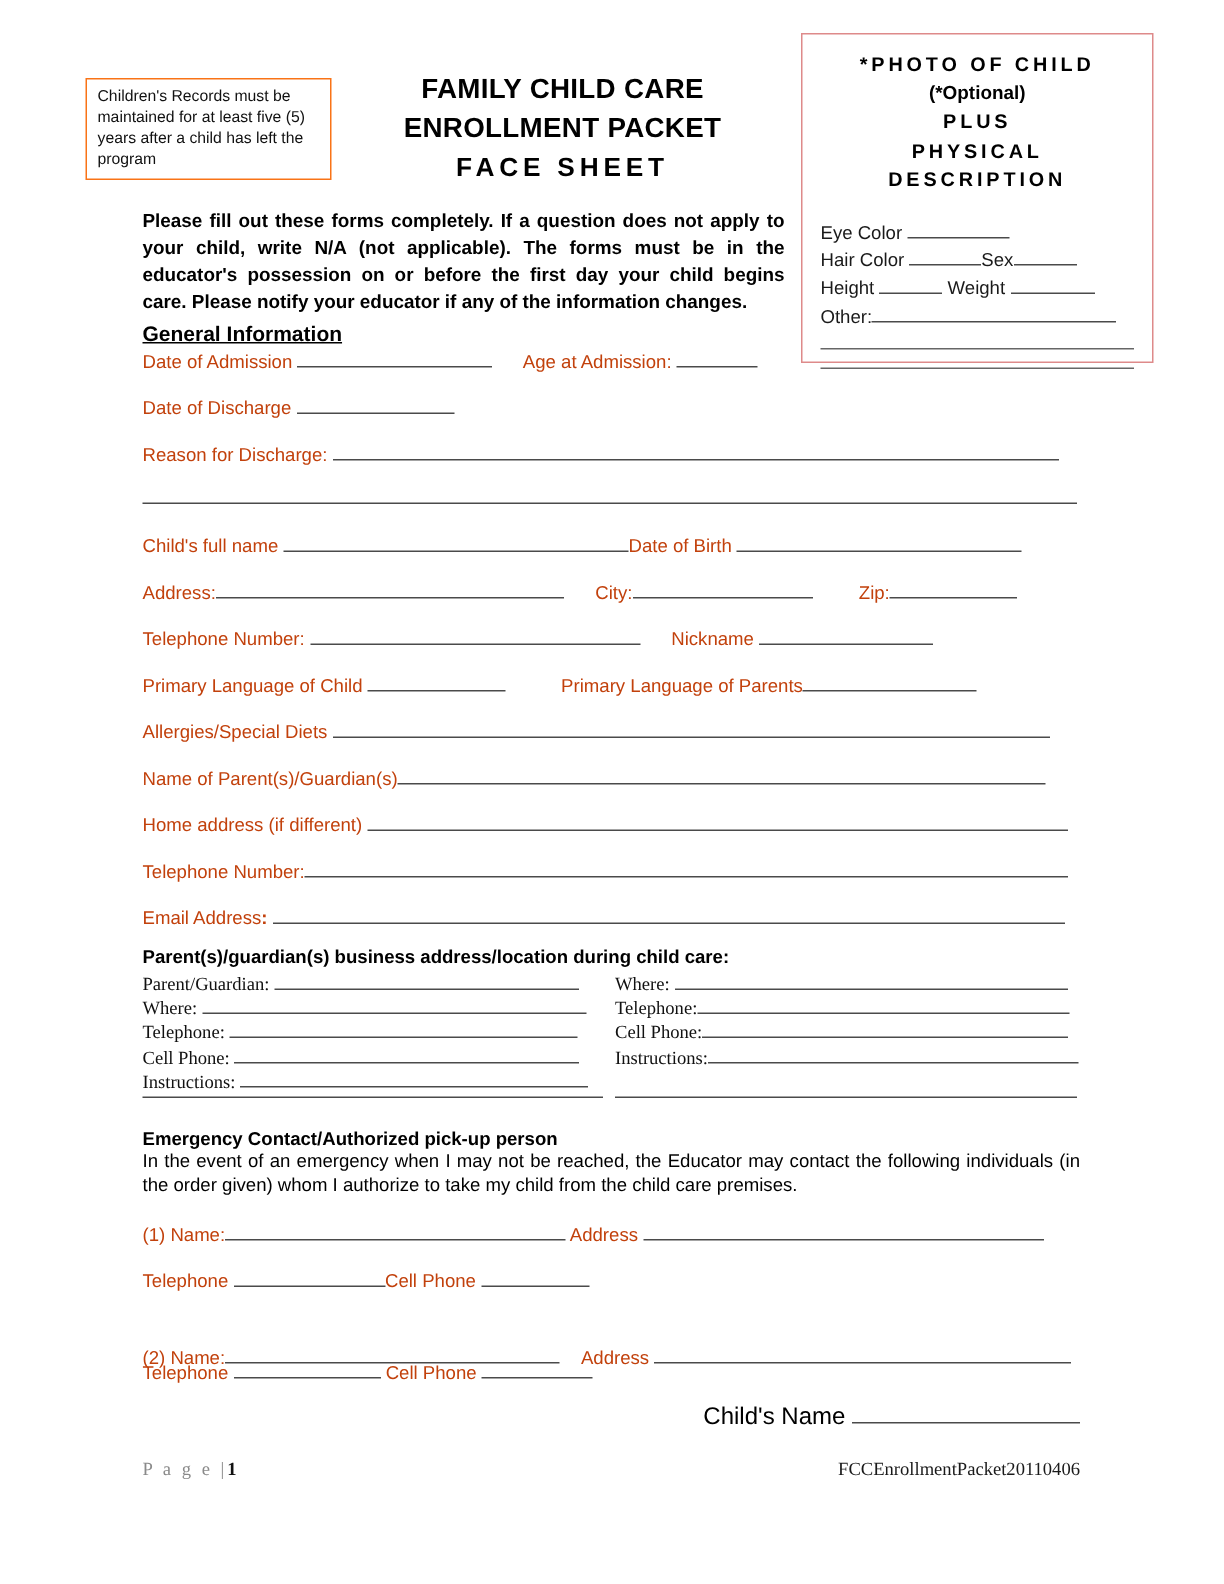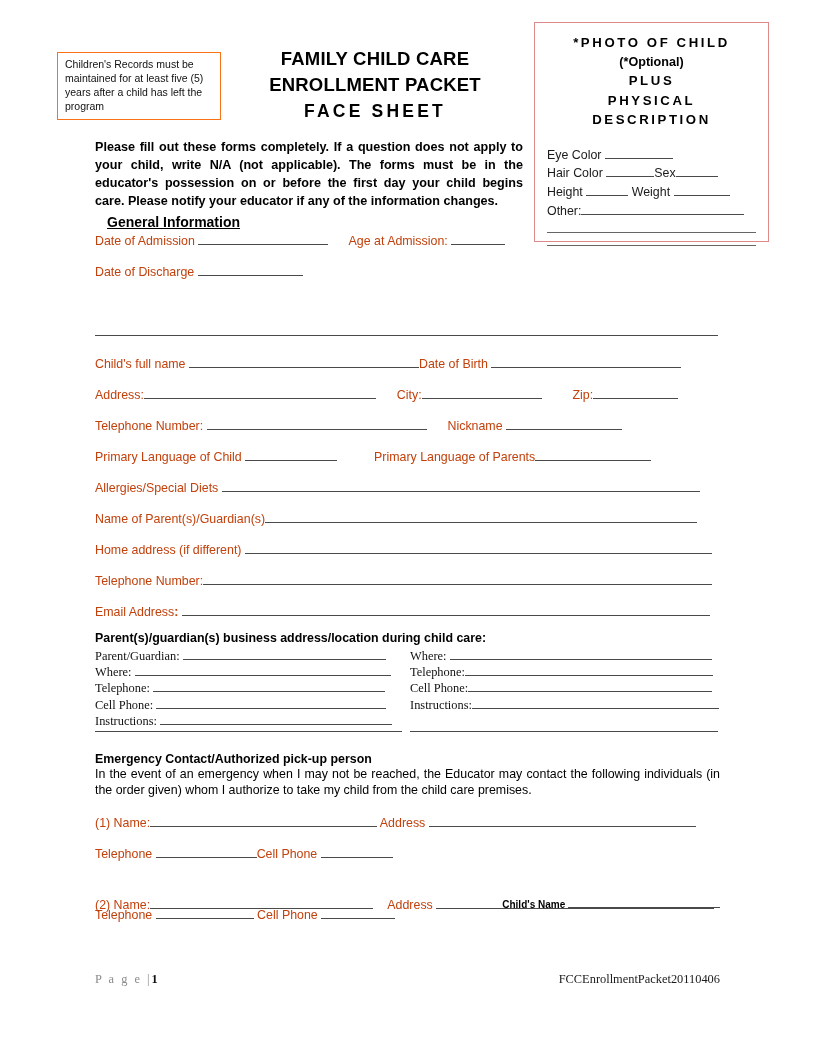--- a/index.html
+++ b/index.html
@@ -154,23 +154,23 @@
     width: 625px;
     font-size: 12.4px;
     line-height: 1.32;
     text-align: justify;
   }
 
   
   .childs-name {
     position: absolute;
     right: 96px;
-    top: 896px;
-    font-weight: bold;
-    font-size: 10px;
+    top: 936px;
+    font-weight: normal;
+    font-size: 16px;
     white-space: nowrap;
   }
   .footer-page {
     position: absolute;
     left: 95px;
     top: 972px;
     font-size: 12.4px;
     font-family: "Liberation Serif", serif;
     color: #8a8a8a;
     letter-spacing: 2px;
@@ -229,35 +229,39 @@
       <div class="row">
         <span>Other:</span><span class="fill" style="width:163px"></span>
       </div>
       <div class="blank-rule"></div>
       <div class="blank-rule"></div>
     </div>
   </div>
 
   <div class="instructions">Please fill out these forms completely. If a question does not apply to your child, write N/A (not applicable). The forms must be in the educator's possession on or before the first day your child begins care. Please notify your educator if any of the information changes.</div>
 
-  <div class="sec-head" style="left:95px; top:214px;margin-left:12px;">General Information</div>
+  <div class="sec-head" style="left:95px; top:214px;">General Information</div>
 
   <div class="frow" style="left:95px; top:233px;">
     <span>Date of Admission</span>
     <span class="fill" style="width:130px"></span>
     <span style="display:inline-block;width:14px"></span>
     <span>Age at Admission:</span>
     <span class="fill" style="width:54px"></span>
   </div>
 
   <div class="frow" style="left:95px; top:264px;">
     <span>Date of Discharge</span>
     <span class="fill" style="width:105px"></span>
   </div>
 
+  <div class="frow" style="left:95px; top:295px;">
+    <span>Reason for Discharge:</span>
+    <span class="fill" style="width:484px"></span>
+  </div>
   <div class="rule" style="left:95px; top:335px; width:623px;"></div>
 
   <div class="frow" style="left:95px; top:356px;">
     <span>Child's full name</span>
     <span class="fill" style="width:230px"></span><span>Date of Birth</span>
     <span class="fill" style="width:190px"></span>
   </div>
 
   <div class="frow" style="left:95px; top:387px;">
     <span>Address:</span><span class="fill" style="width:232px"></span>

